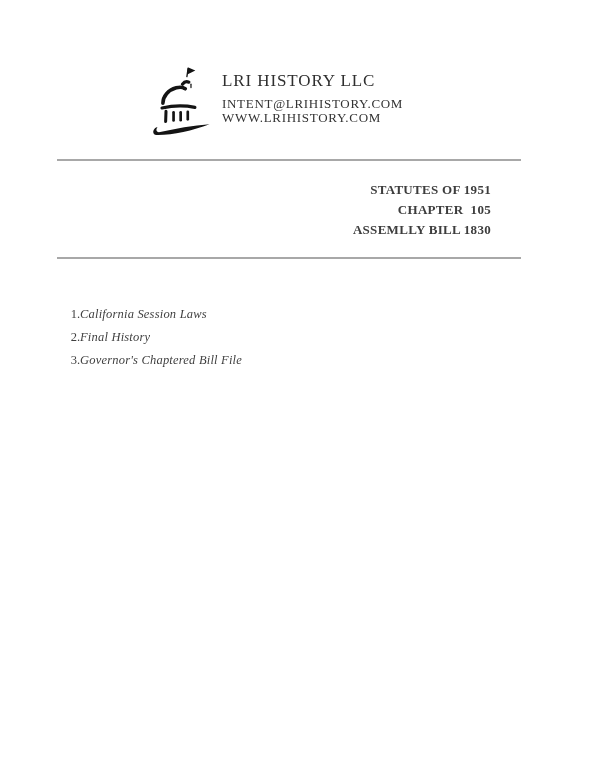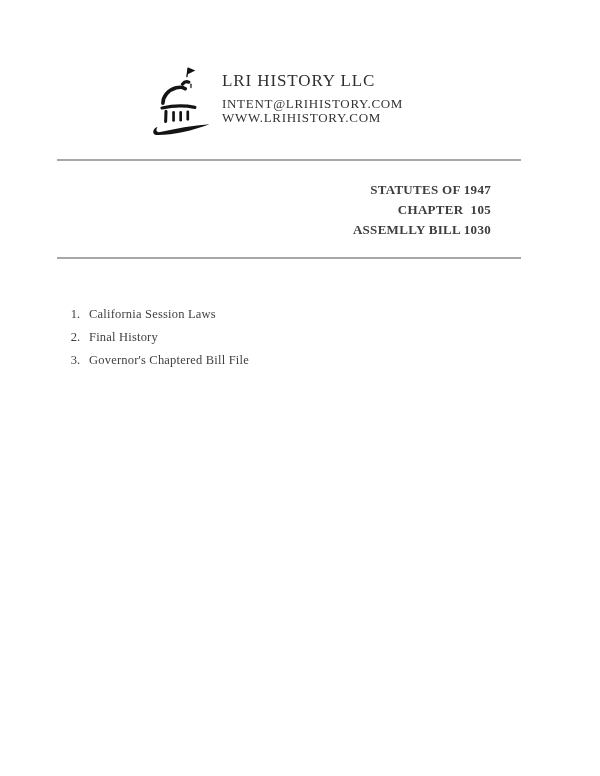--- a/index.html
+++ b/index.html
@@ -59,21 +59,21 @@
   }
   .toc-list { position: absolute; top: 303px; left: 55px; }
   .toc-item {
     display: flex;
     align-items: center;
     height: 23px;
     font-size: 12.5px;
     color: #3f3f3f;
   }
   .toc-num { width: 25px; text-align: right; flex: 0 0 auto; }
-  .toc-label { margin-left: 9px; letter-spacing: 0.2px; white-space: nowrap; }
+  .toc-label { letter-spacing: 0.2px; white-space: nowrap; font-style: italic; }
 </style>
 </head>
 <body>
 
 <div class="page">
 
   <div class="letterhead">
     <div class="logo">
       <svg viewBox="0 0 90 95" width="80" height="92" aria-hidden="true">
         <g fill="none" stroke="#141414" stroke-linecap="round">
@@ -102,23 +102,23 @@
     <div class="letterhead-text">
       <div class="company-name">LRI HISTORY LLC</div>
       <div class="contact-line">INTENT@LRIHISTORY.COM</div>
       <div class="contact-line">WWW.LRIHISTORY.COM</div>
     </div>
   </div>
 
   <div class="rule rule-top"></div>
 
   <div class="case-caption">
-    <div class="caption-line">STATUTES OF 1947</div>
+    <div class="caption-line">STATUTES OF 1951</div>
     <div class="caption-line">CHAPTER  105</div>
-    <div class="caption-line">ASSEMLLY BILL 1030</div>
+    <div class="caption-line">ASSEMLLY BILL 1830</div>
   </div>
 
   <div class="rule rule-bottom"></div>
 
   <div class="toc-list">
     <div class="toc-item">
       <span class="toc-num">1.</span>
       <span class="toc-label">California Session Laws</span>
     </div>
     <div class="toc-item">

